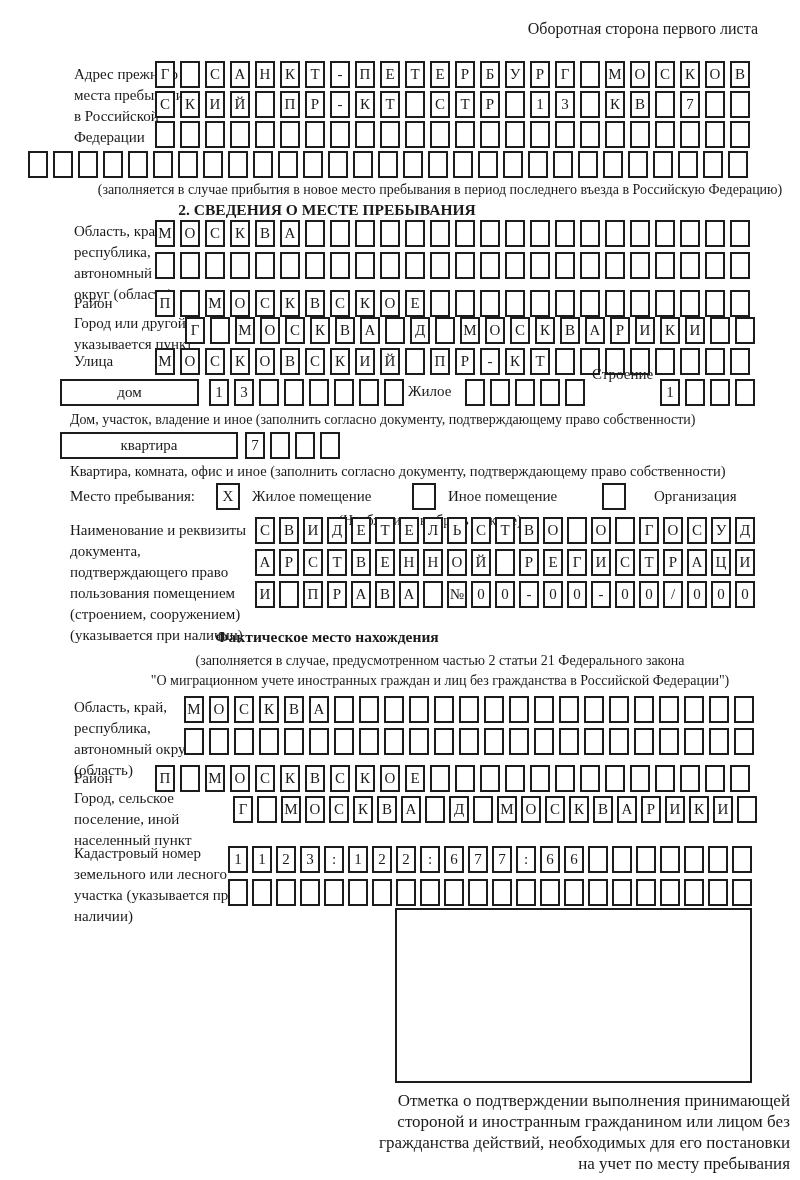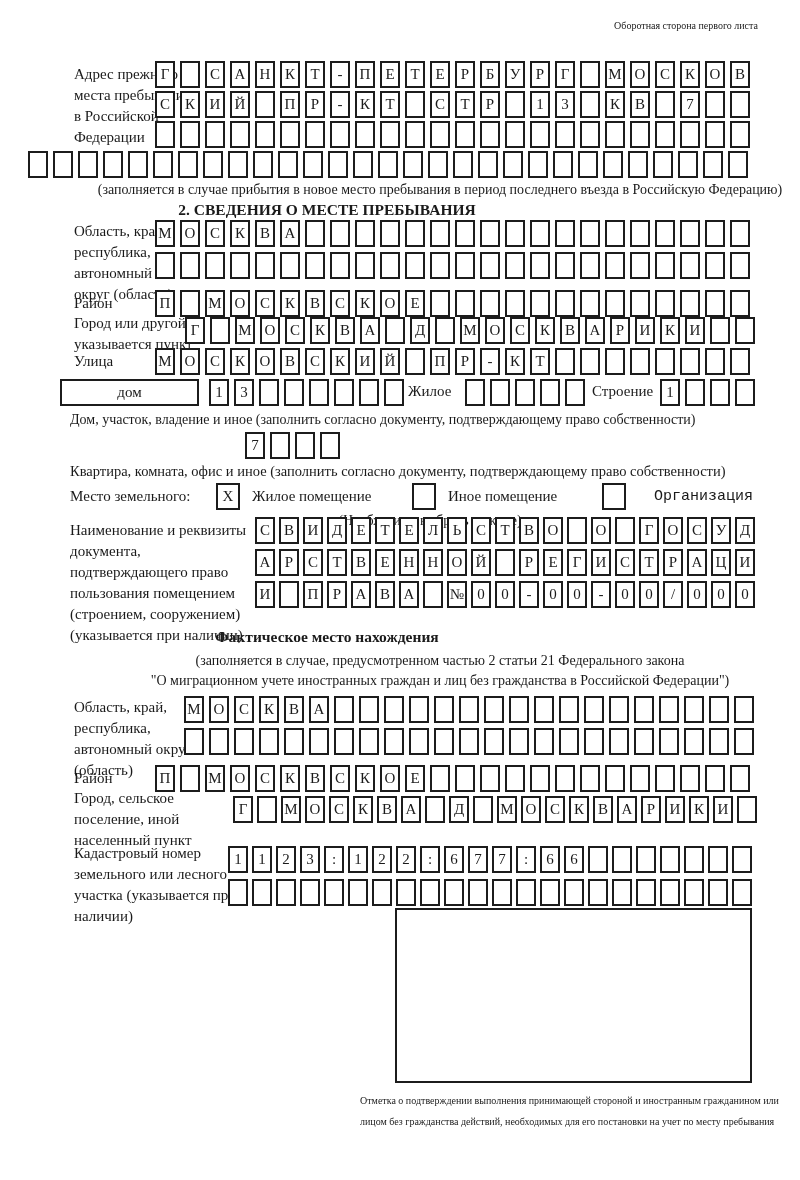--- a/index.html
+++ b/index.html
@@ -1,41 +1,41 @@
 <!DOCTYPE html>
 <html><head>
 <meta charset="utf-8">
 <style>
   html,body{margin:0;padding:0;background:#fff;}
   .page{
     position:relative;width:800px;height:1180px;background:#fff;
     font-family:"Liberation Serif","DejaVu Serif",serif;color:#1a1a1a;overflow:hidden;
   }
-  .hdr{position:absolute;top:20px;right:42px;font-size:10px;}
+  .hdr{position:absolute;top:20px;right:42px;font-size:16px;}
   .label{position:absolute;font-size:15px;line-height:21px;}
   .cellrow{position:absolute;display:flex;gap:5px;}
   .cellrow.tight{gap:4px;}
   .cell{
     flex:none;width:20px;height:27px;box-sizing:border-box;border:2px solid #1c1c1c;
     display:flex;align-items:center;justify-content:center;font-size:15px;line-height:1;
     background:#fff;
   }
   .wbox{
     position:absolute;box-sizing:border-box;border:2px solid #1c1c1c;height:27px;
     display:flex;align-items:center;justify-content:center;font-size:15px;background:#fff;
   }
   .note{position:absolute;font-size:14px;text-align:center;}
   .center-note{left:0;width:800px;margin-left:40px;}
   .sect-title{position:absolute;left:0;width:654px;text-align:center;font-weight:bold;font-size:15.5px;}
   .checkbox{
     position:absolute;box-sizing:border-box;width:24px;height:27px;border:2px solid #1c1c1c;
     display:flex;align-items:center;justify-content:center;font-size:15px;background:#fff;
   }
   .stamp-box{position:absolute;left:395px;top:908px;width:357px;height:175px;box-sizing:border-box;border:2px solid #1c1c1c;background:#fff;}
-  .stamp-note{position:absolute;left:360px;top:1090px;width:430px;text-align:left;font-size:10px;line-height:21px;}
+  .stamp-note{position:absolute;left:360px;top:1090px;width:430px;text-align:right;font-size:17px;line-height:21px;}
 </style>
 </head>
 <body>
 
 <div class="page">
 
   <div class="hdr">Оборотная сторона первого листа</div>
 
   <div class="label" style="left:74px;top:64px;width:118px;">Адрес прежнего места пребывания в Российской Федерации</div>
   <div class="cellrow" style="left:155px;top:61px;">
@@ -300,44 +300,45 @@
       <span class="cell"></span>
     </div>
   <div class="label" style="left:408px;top:381px;">Жилое</div>
   <div class="cellrow" style="left:465px;top:379px;">
       <span class="cell"></span>
       <span class="cell"></span>
       <span class="cell"></span>
       <span class="cell"></span>
       <span class="cell"></span>
     </div>
-  <div class="label" style="left:592px;top:381px;">Строение</div>
+  <div class="label" style="left:592px;top:364px;">Строение</div>
   <div class="cellrow" style="left:660px;top:379px;">
       <span class="cell">1</span>
       <span class="cell"></span>
       <span class="cell"></span>
       <span class="cell"></span>
     </div>
   <div class="note" style="left:70px;top:412px;text-align:left;font-size:14px;">Дом, участок, владение и иное (заполнить согласно документу, подтверждающему право собственности)</div>
 
+  <div class="wbox" style="left:60px;top:432px;width:178px;">квартира</div>
   <div class="cellrow" style="left:245px;top:432px;">
       <span class="cell">7</span>
       <span class="cell"></span>
       <span class="cell"></span>
       <span class="cell"></span>
     </div>
   <div class="note" style="left:70px;top:463px;text-align:right;font-size:14.5px;">Квартира, комната, офис и иное (заполнить согласно документу, подтверждающему право собственности)</div>
 
-  <div class="label" style="left:70px;top:486px;">Место земельного:</div>
+  <div class="label" style="left:70px;top:486px;">Место пребывания:</div>
   <div class="checkbox" style="left:216px;top:483px;">X</div>
   <div class="label" style="left:252px;top:486px;">Жилое помещение</div>
   <div class="checkbox" style="left:412px;top:483px;"></div>
   <div class="label" style="left:448px;top:486px;">Иное помещение</div>
   <div class="checkbox" style="left:602px;top:483px;"></div>
-  <div class="label" style="left:654px;top:486px;font-family:Liberation Mono, monospace;">Организация</div>
+  <div class="label" style="left:654px;top:486px;">Организация</div>
   <div class="note" style="left:230px;top:513px;width:400px;">(Необходимо выбрать нужное)</div>
 
   <div class="label" style="left:70px;top:520px;width:178px;">Наименование и реквизиты документа, подтверждающего право пользования помещением (строением, сооружением) (указывается при наличии)</div>
   <div class="cellrow tight" style="left:255px;top:517px;">
       <span class="cell">С</span>
       <span class="cell">В</span>
       <span class="cell">И</span>
       <span class="cell">Д</span>
       <span class="cell">Е</span>
       <span class="cell">Т</span>

